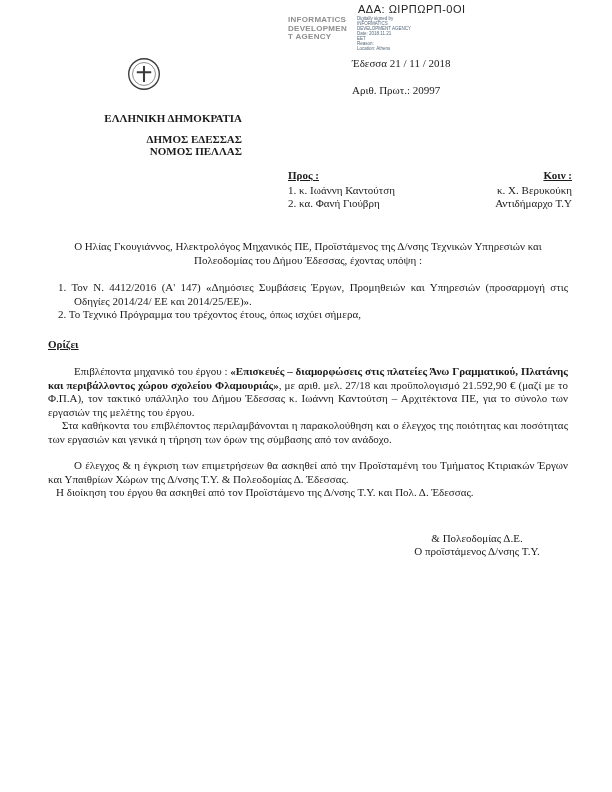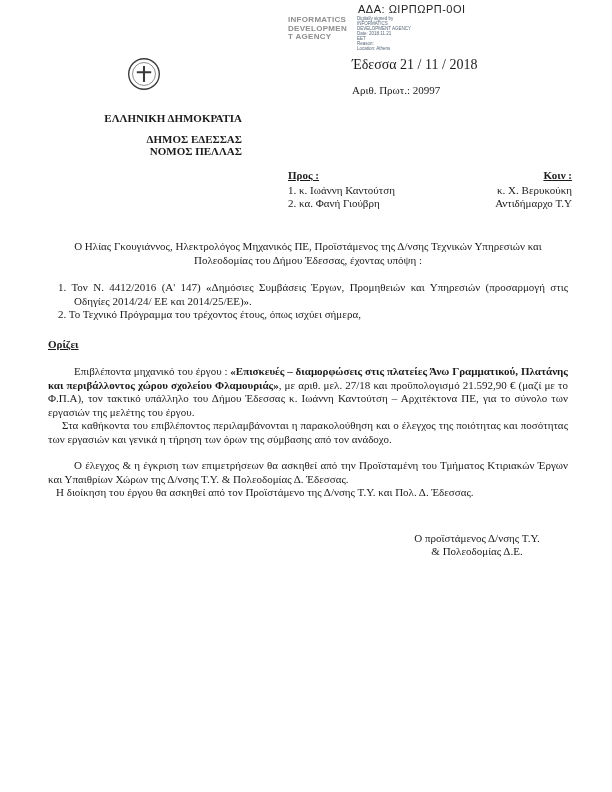--- a/index.html
+++ b/index.html
@@ -39,21 +39,21 @@
     letter-spacing: 0.3px;
     width: 62px;
   }
   .stamp-details {
     font-family: "Liberation Sans", sans-serif;
     font-size: 4.5px;
     line-height: 5px;
     color: #55677a;
     width: 70px;
   }
-  .date-line { position: absolute; left: 352px; top: 57px; font-size: 14px; }
+  .date-line { position: absolute; left: 352px; top: 57px; font-size: 11px; }
   .protocol-line { position: absolute; left: 352px; top: 84px; font-size: 11px; }
   
   .seal { position: absolute; left: 127px; top: 57px; width: 34px; height: 34px; }
   .letterhead {
     position: absolute;
     left: 52px; top: 112px;
     width: 190px;
     text-align: right;
     font-weight: bold;
     font-size: 11px;
@@ -166,18 +166,18 @@
     <p class="para appointment"><span>Επιβλέποντα μηχανικό του έργου : </span><span class="bold">«Επισκευές – διαμορφώσεις στις πλατείες Άνω Γραμματικού, Πλατάνης και περιβάλλοντος χώρου σχολείου Φλαμουριάς»</span><span>, με αριθ. μελ. 27/18 και προϋπολογισμό 21.592,90 € (μαζί με το Φ.Π.Α), τον τακτικό υπάλληλο του Δήμου Έδεσσας κ. Ιωάννη Καντούτση – Αρχιτέκτονα ΠΕ, για το σύνολο των εργασιών της μελέτης του έργου.</span></p>
 
     <p class="para duties">Στα καθήκοντα του επιβλέποντος περιλαμβάνονται η παρακολούθηση και ο έλεγχος της ποιότητας και ποσότητας των εργασιών και γενικά η τήρηση των όρων της σύμβασης από τον ανάδοχο.</p>
 
     <p class="para approval">Ο έλεγχος &amp; η έγκριση των επιμετρήσεων θα ασκηθεί από την Προϊσταμένη του Τμήματος Κτιριακών Έργων και Υπαιθρίων Χώρων της Δ/νσης Τ.Υ. &amp; Πολεοδομίας Δ. Έδεσσας.</p>
 
     <p class="para administration">Η διοίκηση του έργου θα ασκηθεί από τον Προϊστάμενο της Δ/νσης Τ.Υ. και Πολ. Δ. Έδεσσας.</p>
   </div>
 
   <div class="sig-role">
+    <div>&amp; Πολεοδομίας Δ.Ε.</div>
     <div>Ο προϊστάμενος Δ/νσης Τ.Υ.</div>
-    <div>&amp; Πολεοδομίας Δ.Ε.</div>
   </div>
 
 
 </div>
 
 </body></html>

